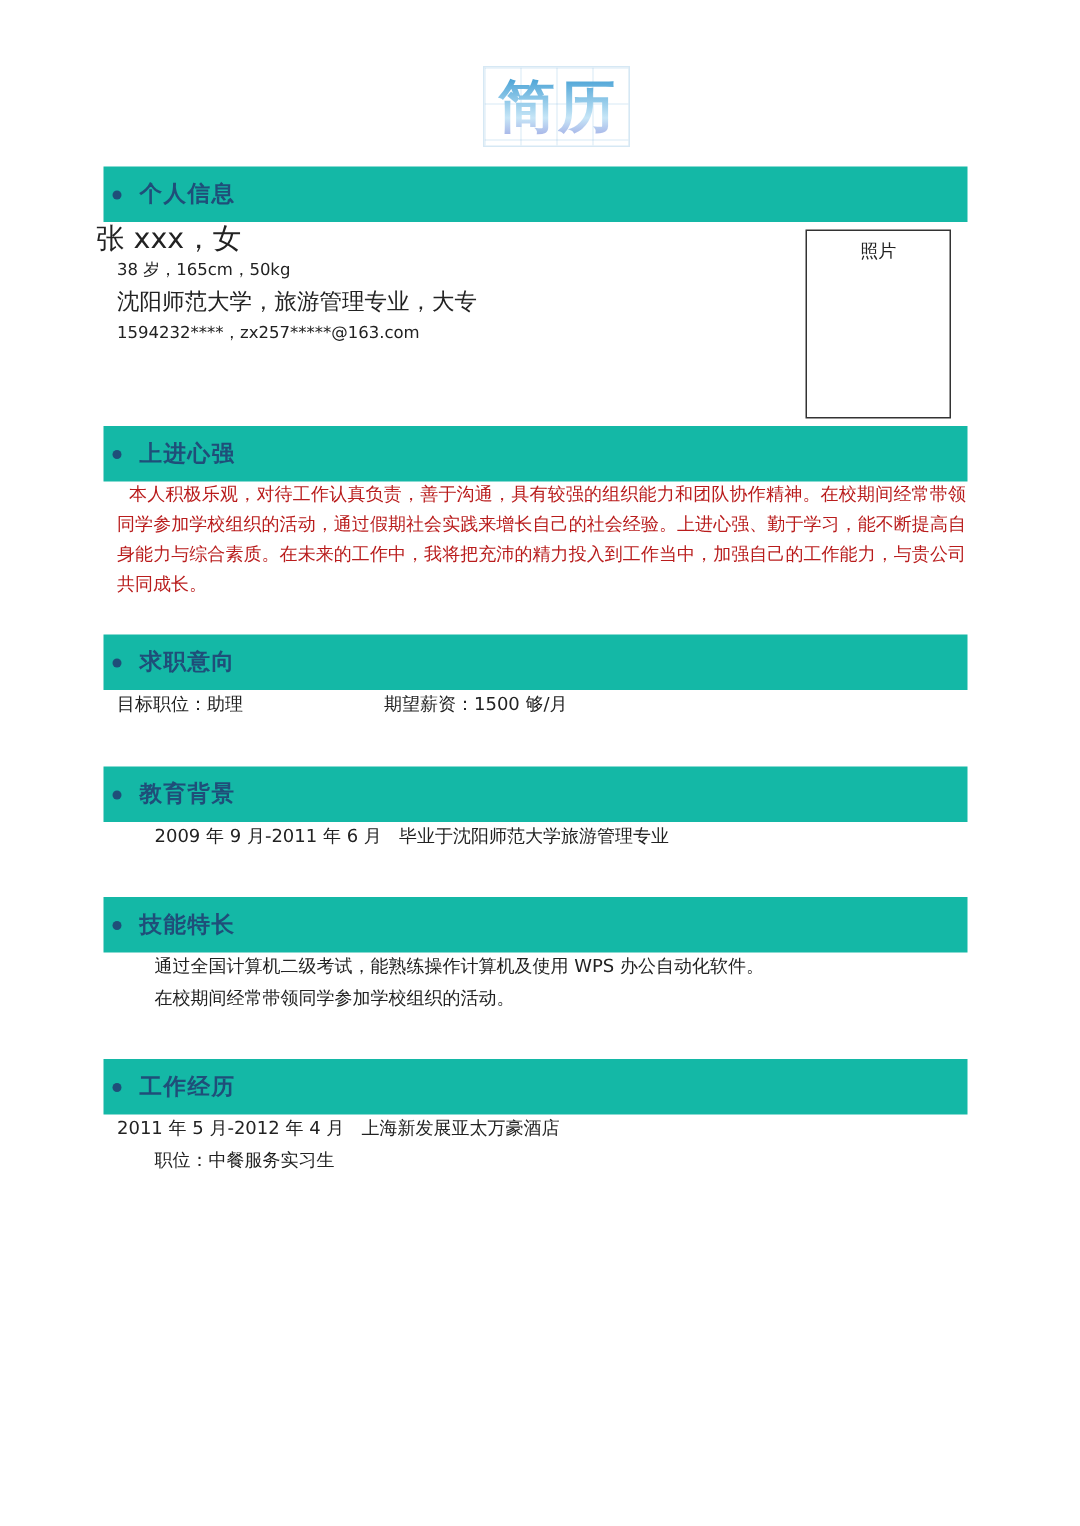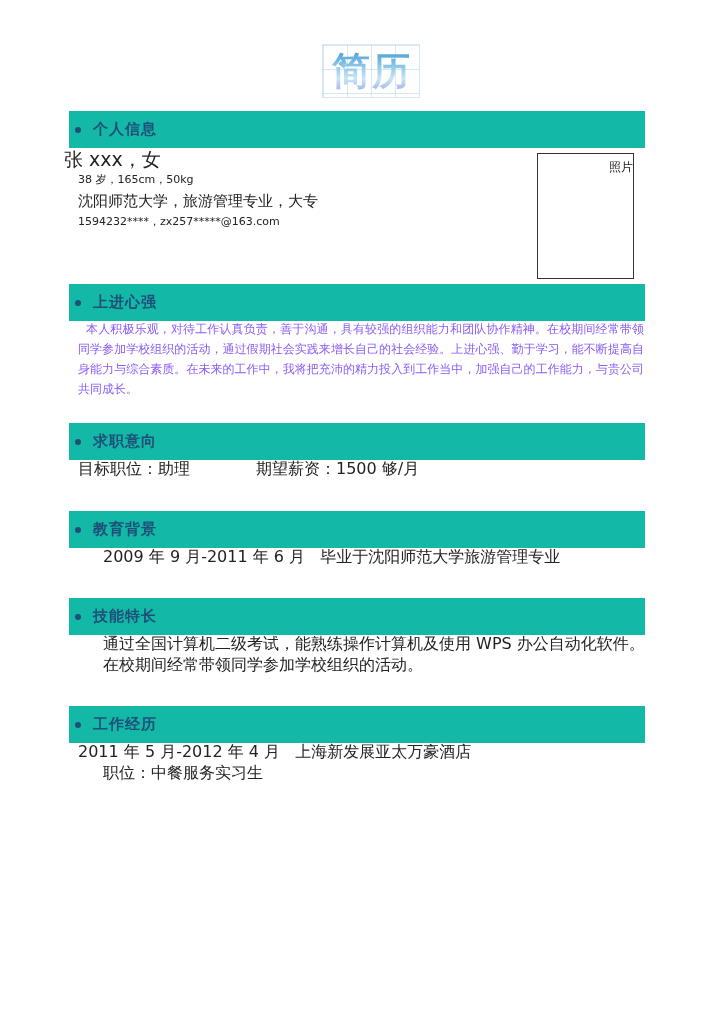--- a/index.html
+++ b/index.html
@@ -11,24 +11,24 @@
       linear-gradient(to right, rgba(140,190,225,0.35) 1px, transparent 1px),
       linear-gradient(to bottom, rgba(140,190,225,0.35) 1px, transparent 1px);
     background-size: 24px 24px; border: 1px solid #d6e8f4; }
   .title-char { font-size: 38px; font-weight: bold; line-height: 1;
     background: linear-gradient(to bottom, #4aa3d6, #c7e6f7 70%, #a8b6e8);
     -webkit-background-clip: text; background-clip: text; color: transparent;
     text-shadow: 0 0 0 rgba(0,0,0,0); }
   .band { position: absolute; left: 69px; width: 576px; height: 37px; background: #14b8a6; }
   .band .dot { position: absolute; left: 6px; top: 16px; width: 6px; height: 6px; border-radius: 50%; background: #1f4e79; }
   .band .label { position: absolute; left: 24px; top: 9px; font-size: 15px; font-weight: bold; color: #1f4e79; letter-spacing: 1px; }
-  .txt { position: absolute; font-size: 16px; line-height: 20px; color: #222; white-space: nowrap; }
-  .para { position: absolute; left: 78px; width: 566px; font-size: 12px; line-height: 20px; color: #8b5cf6; text-align: justify; }
+  .txt { position: absolute; font-size: 12px; line-height: 20px; color: #222; white-space: nowrap; }
+  .para { position: absolute; left: 78px; width: 566px; font-size: 12px; line-height: 20px; color: #b91c1c; text-align: justify; }
   .photo { position: absolute; left: 537px; top: 153px; width: 95px; height: 124px; border: 1px solid #333; }
-  .photo span { position: absolute; top: 5px; left: 0; width: 100%; text-align: right; font-size: 12px; }
+  .photo span { position: absolute; top: 5px; left: 0; width: 100%; text-align: center; font-size: 12px; }
 </style>
 </head>
 <body>
 
 <div class="title-logo">
   <span class="title-char">简</span>
   <span class="title-char">历</span>
 </div>
 
 <div class="band" style="top:111px">

